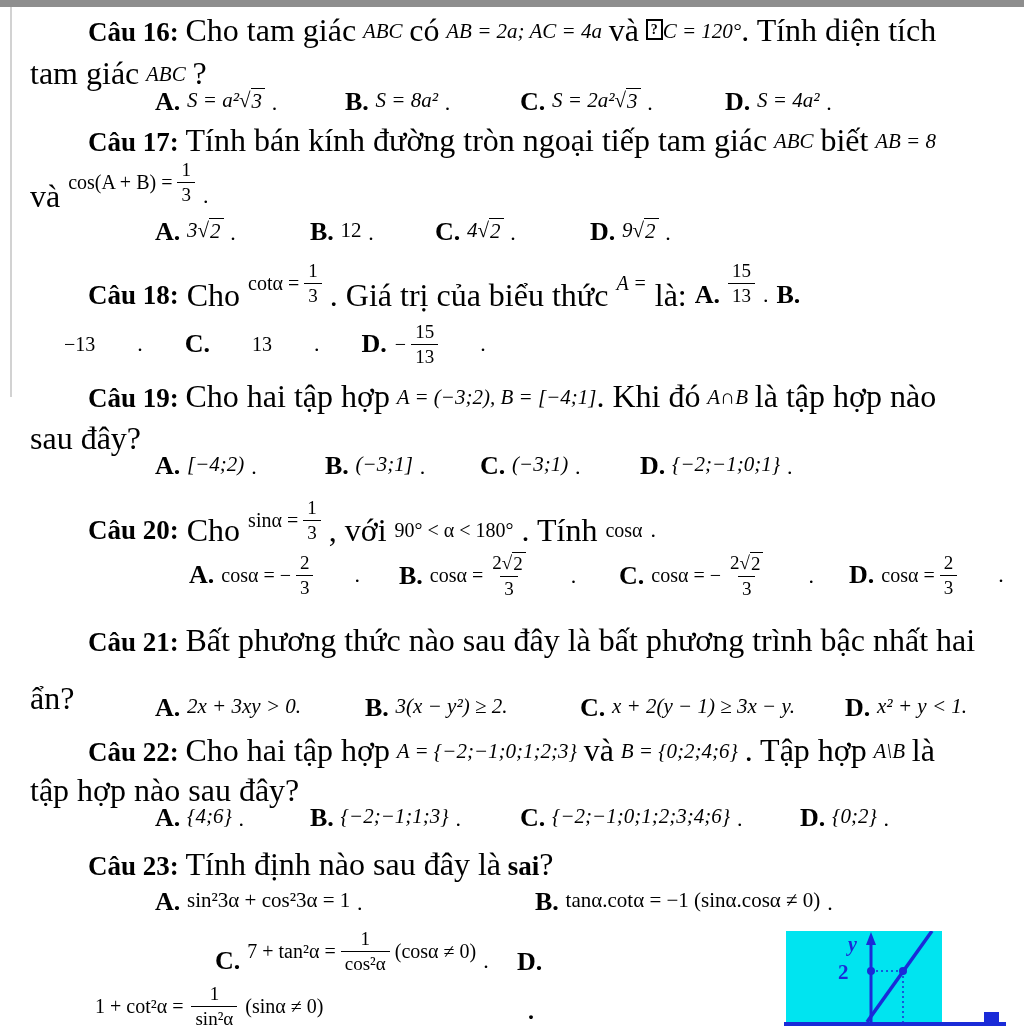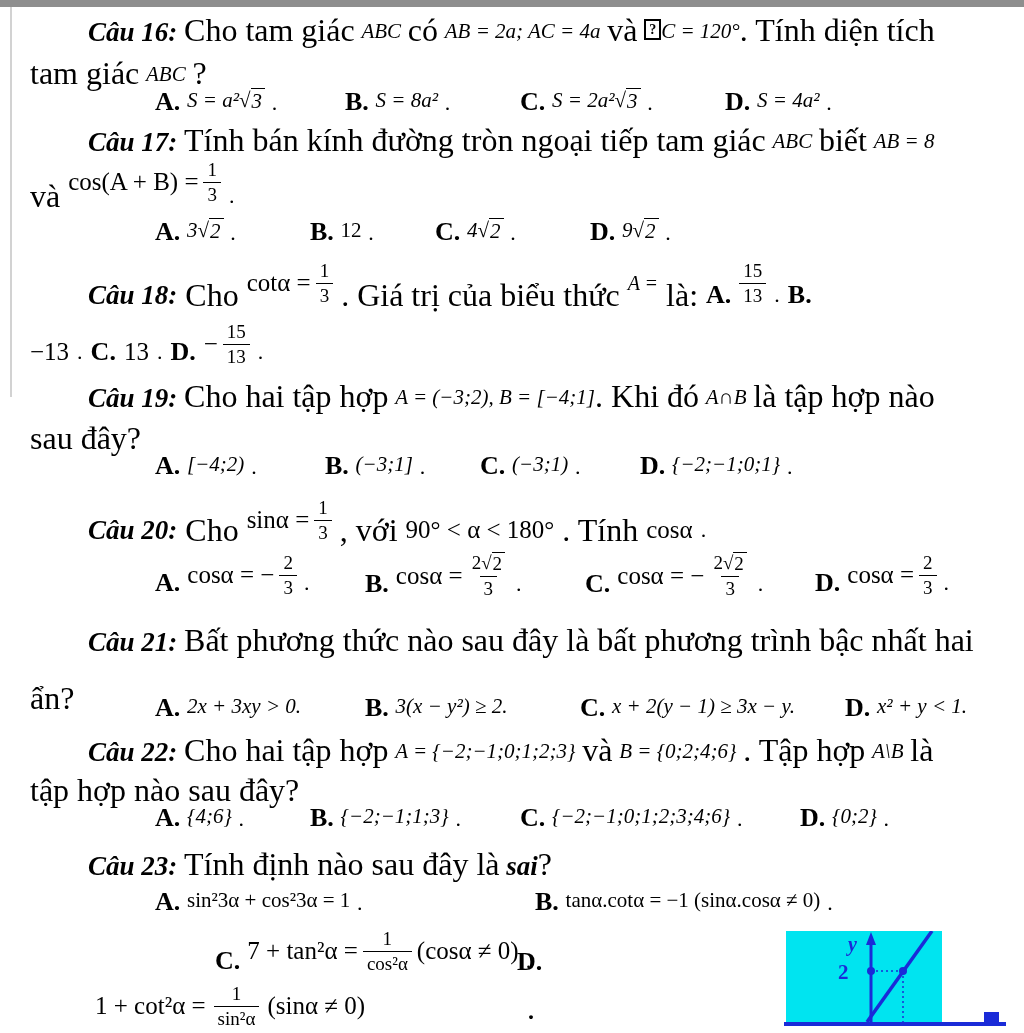--- a/index.html
+++ b/index.html
@@ -6,29 +6,29 @@
   body{
     width:1024px;height:1033px;position:relative;overflow:hidden;
     background:#ffffff;color:#000;
     font-family:"Liberation Serif","DejaVu Serif",serif;
     font-size:27px;
   }
   .topbar{position:absolute;left:0;top:0;width:1024px;height:7px;background:#8e8e8e;}
   .leftline{position:absolute;left:10px;top:7px;width:2px;height:390px;background:#d2d2d2;}
   .line{position:absolute;white-space:nowrap;}
   .fx{display:flex;align-items:center;gap:8px;}
-  .qb{font-weight:bold;font-size:27px;font-style:italic;}
+  .qb{font-weight:bold;font-size:27px;}
   .t{font-size:32px;}
   .m{font-style:italic;font-size:21px;position:relative;top:-3px;}
   .mr{font-size:21px;position:relative;top:-3px;}
-  .mc{font-size:25px;text-align:right;} 
+  .mc{font-size:20px;text-align:right;} 
   .mci{font-size:20px;font-style:italic;}
   .key{font-weight:bold;font-size:26px;}
   .dot{font-size:22px;}
-  .low8{position:relative;top:8px;}
+  .low8{position:relative;top:0;margin-left:34px;}
   .low10{position:relative;top:10px;}
   .low12{position:relative;top:12px;}
   .low14{position:relative;top:14px;}
   .grp{display:inline-flex;align-items:center;gap:5px;vertical-align:middle;}
   .frac{display:inline-flex;flex-direction:column;align-items:center;font-size:19px;line-height:1.15;text-align:center;}
   .frac .num{padding:0 4px 1px;display:inline-flex;align-items:flex-start;}
   .frac .den{border-top:1.6px solid #000;padding:1px 4px 0;}
   .sq{display:inline-flex;align-items:flex-start;}
   .sq .r{border-top:1.6px solid #000;padding:0 3px 0 1px;}
   .ans{position:absolute;white-space:nowrap;}

